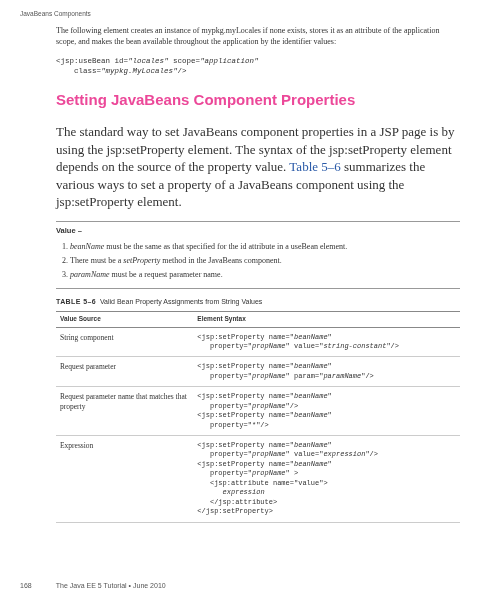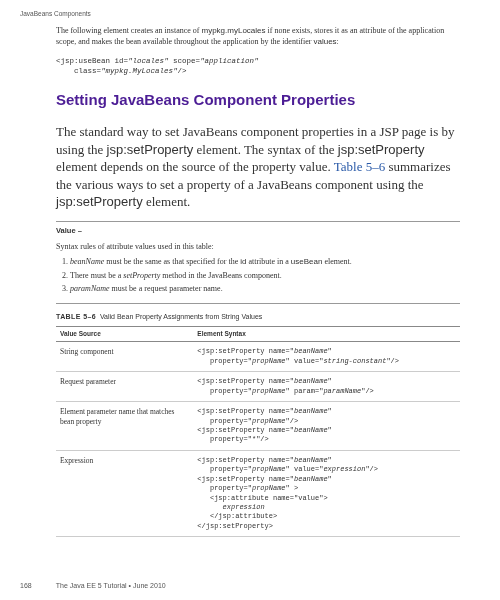--- a/index.html
+++ b/index.html
@@ -37,28 +37,28 @@
     font-size: 7.5px;
     margin: 8px 0 14px 0;
     white-space: pre-wrap;
     padding-left: 0;
     line-height: 1.35;
   }
   h1 {
     font-size: 15px;
     font-weight: bold;
     margin: 12px 0 6px 0;
-    color: #4c1d95;
+    color: #ec4899;
     font-family: Arial, sans-serif;
   }
   .body-text {
     font-size: 13px;
     margin-bottom: 10px;
   }
-  .mono { font-family: Liberation Sans, sans-serif; margin-top: 7px; }
+  .mono { font-family: Liberation Serif, serif; margin-top: 7px; }
   .link { color: #2a5aa8; }
   .note-rule {
     border: none;
     border-top: 1px solid #999;
     margin: 10px 0 4px 0;
   }
   .note-label {
     font-size: 7.5px;
     font-weight: bold;
     font-family: Arial, sans-serif;
@@ -136,21 +136,20 @@
   <div class="code-block">&lt;jsp:useBean id=<span class="it">"locales"</span> scope=<span class="it">"application"</span>
     class=<span class="it">"mypkg.MyLocales"</span>/&gt;</div>
 
   <h1>Setting JavaBeans Component Properties</h1>
 
   <p class="body-text">The standard way to set JavaBeans component properties in a JSP page is by using the <span class="mono">jsp:setProperty</span> element. The syntax of the <span class="mono">jsp:setProperty</span> element depends on the source of the property value. <span class="link">Table 5–6</span> summarizes the various ways to set a property of a JavaBeans component using the <span class="mono">jsp:setProperty</span> element.</p>
 
   <hr class="note-rule">
   <div class="note-label">Value –</div>
 
-  <div class="syntax-rules">Syntax rules of attribute values used in this table:</div>
 
   <ol class="rules">
     <li><span class="italic">beanName</span> must be the same as that specified for the <span class="mono">id</span> attribute in a <span class="mono">useBean</span> element.</li>
     <li>There must be a <span class="italic">setProperty</span> method in the JavaBeans component.</li>
     <li><span class="italic">paramName</span> must be a request parameter name.</li>
   </ol>
 
   <hr class="end-rule">
 
   <div class="table-caption">
@@ -169,21 +168,21 @@
         <td class="src">String component</td>
         <td class="syn">&lt;jsp:setProperty name="<span class="it">beanName</span>"
    property="<span class="it">propName</span>" value="<span class="it">string-constant</span>"/&gt;</td>
       </tr>
       <tr>
         <td class="src">Request parameter</td>
         <td class="syn">&lt;jsp:setProperty name="<span class="it">beanName</span>"
    property="<span class="it">propName</span>" param="<span class="it">paramName</span>"/&gt;</td>
       </tr>
       <tr>
-        <td class="src">Element parameter name that matches bean property</td>
+        <td class="src">Request parameter name that matches that property</td>
         <td class="syn">&lt;jsp:setProperty name="<span class="it">beanName</span>"
    property="<span class="it">propName</span>"/&gt;
 &lt;jsp:setProperty name="<span class="it">beanName</span>"
    property="*"/&gt;</td>
       </tr>
       <tr>
         <td class="src">Expression</td>
         <td class="syn">&lt;jsp:setProperty name="<span class="it">beanName</span>"
    property="<span class="it">propName</span>" value="<span class="it">expression</span>"/&gt;
 &lt;jsp:setProperty name="<span class="it">beanName</span>"

